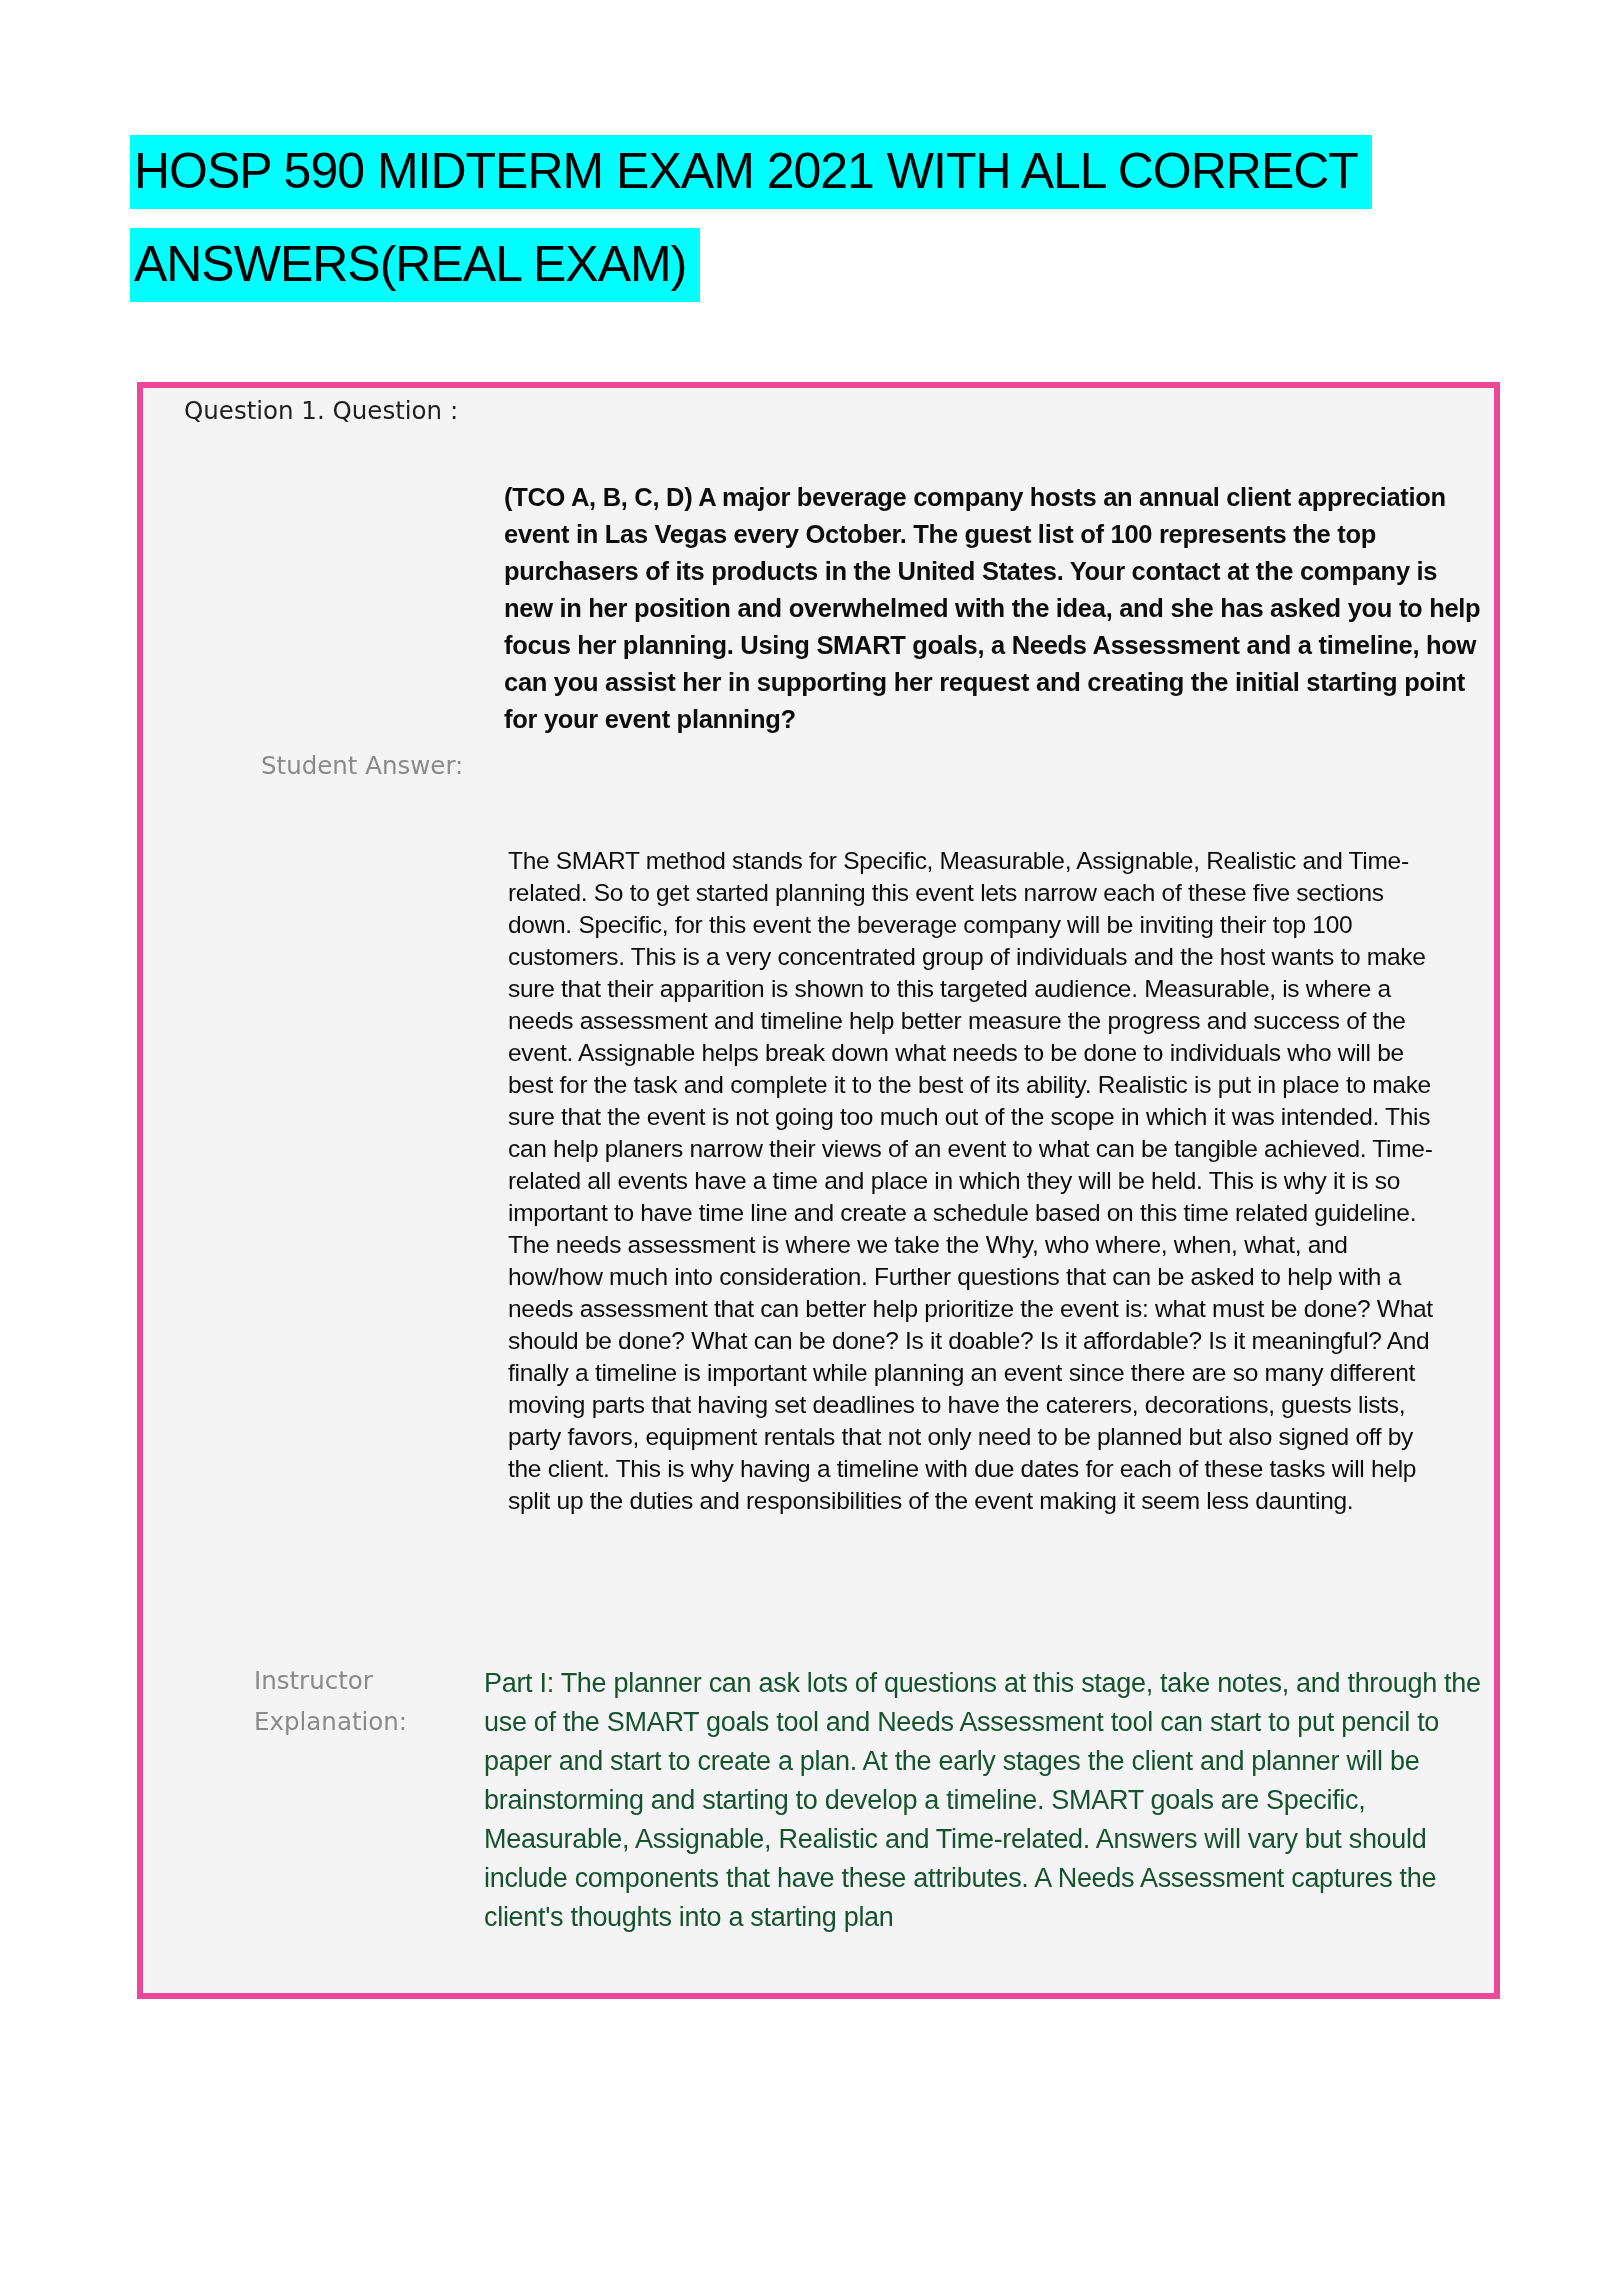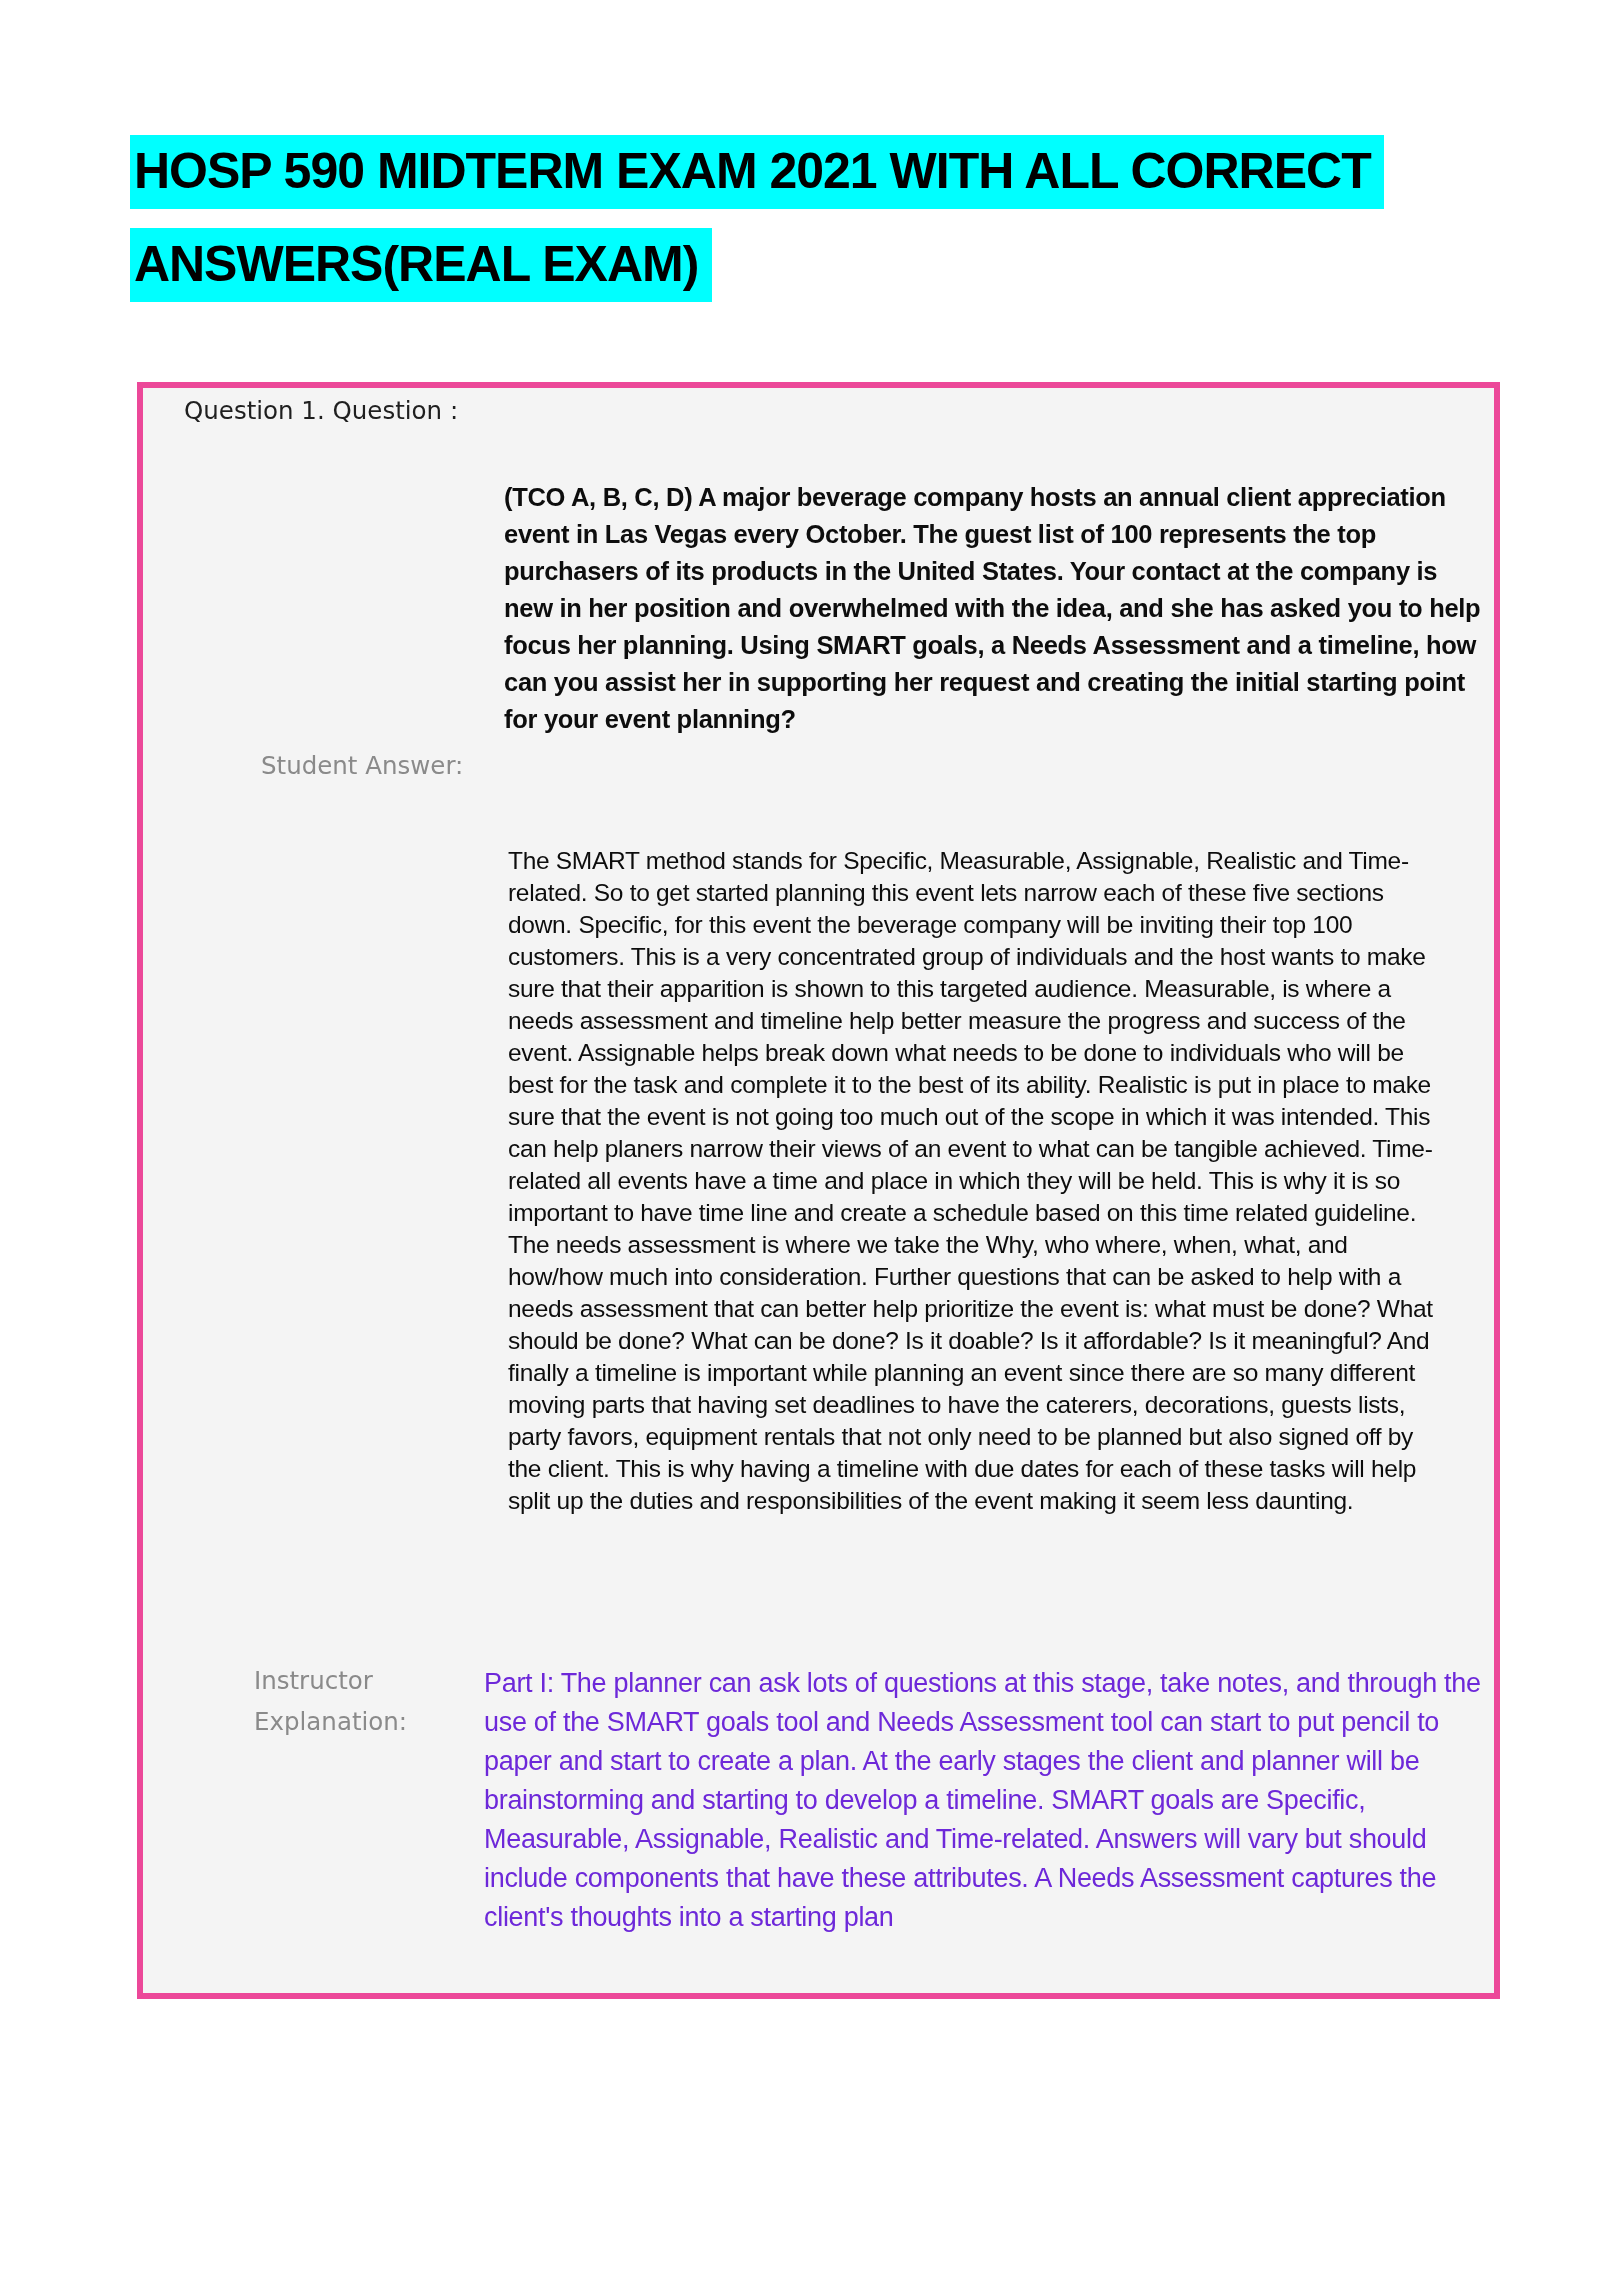--- a/index.html
+++ b/index.html
@@ -12,21 +12,21 @@
     overflow: hidden;
   }
 
   
   .doc-title {
     position: absolute;
     left: 130px;
     top: 135px;
     color: #000000;
     font-size: 50px;
-    font-weight: 700;
+    font-weight: 400;
     letter-spacing: -1px;
     line-height: 52px;
   }
   .doc-title .hl {
     display: table;
     background: #00ffff;
     padding: 9.8px 13.7px 11.8px 3.9px;
     margin-bottom: 19.6px;
     white-space: nowrap;
   }
@@ -96,21 +96,21 @@
   }
 
   .explanation {
     position: absolute;
     left: 341px;
     top: 1276px;
     width: 1005px;
     font-size: 27px;
     line-height: 39px;
     letter-spacing: -0.3px;
-    color: #6d28d9;
+    color: #14532d;
   }
 </style>
 </head>
 <body>
 
 <div class="page">
 
   <div class="doc-title">
     <span class="hl">HOSP 590 MIDTERM EXAM 2021 WITH ALL CORRECT</span>
     <span class="hl">ANSWERS(REAL EXAM)</span>

